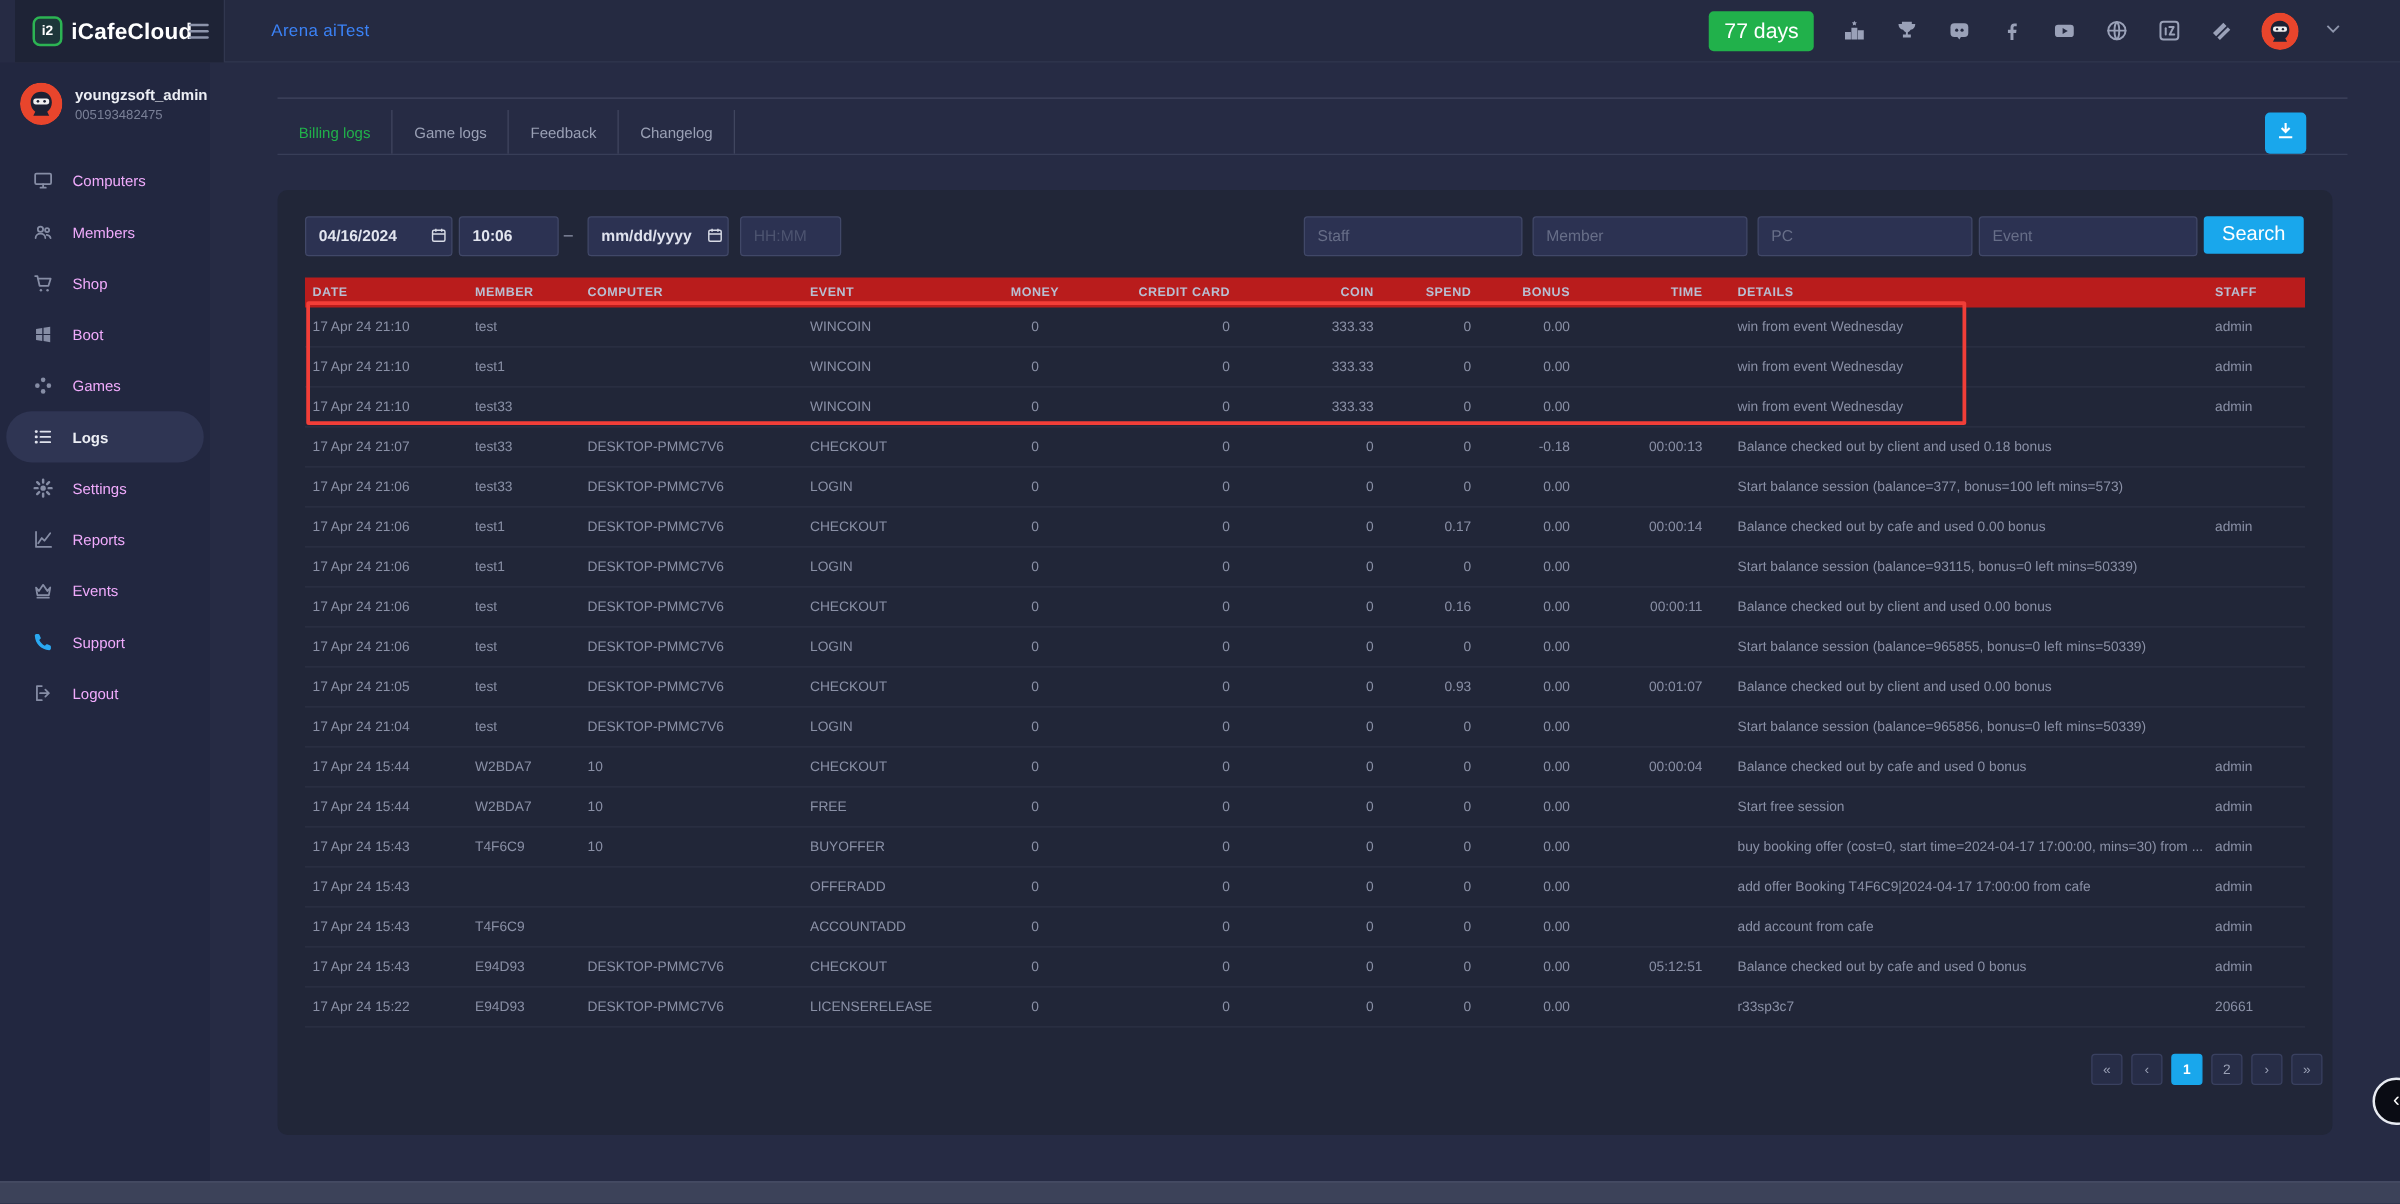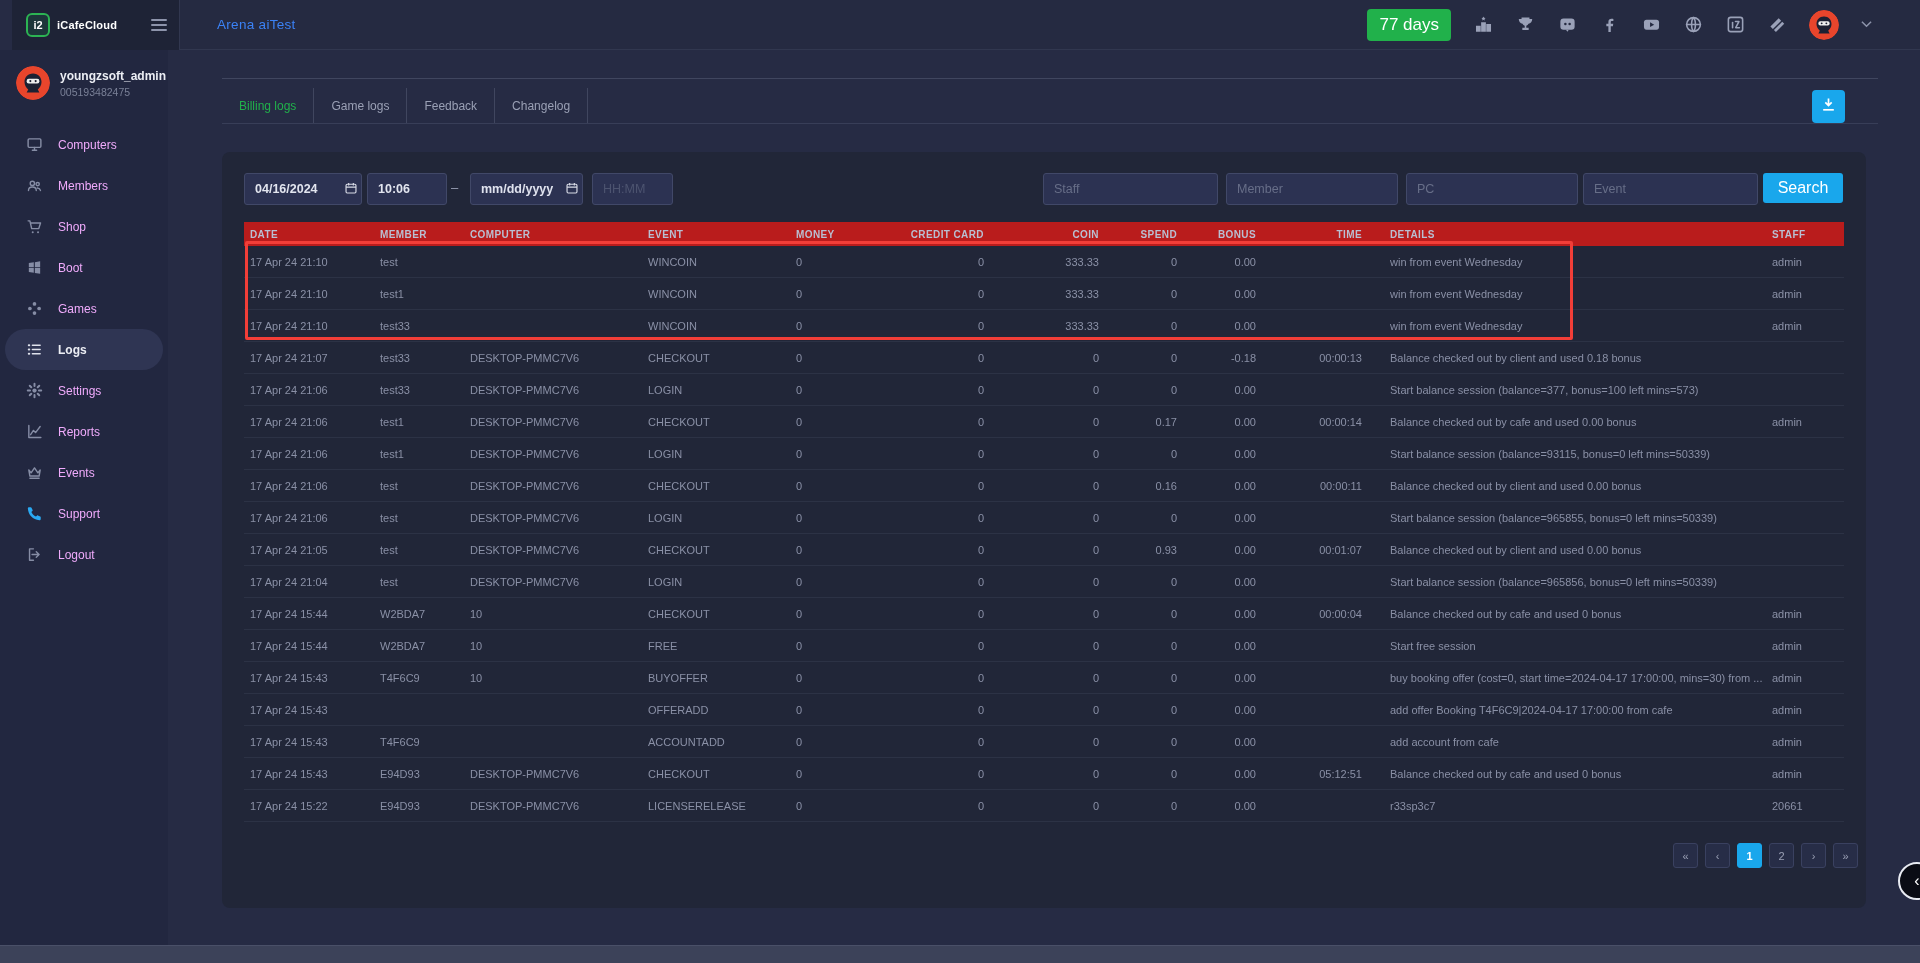--- a/index.html
+++ b/index.html
@@ -4,21 +4,21 @@
 <style>
   :root{ --green:#21b14b; --blue:#19a7ec; --red:#f23e38; --brand:#2cb453; }
   *{box-sizing:border-box; margin:0; padding:0;}
   html,body{width:1920px;height:963px;overflow:hidden;}
   body{font-family:"Liberation Sans",sans-serif; background:#262b44; position:relative; color:#9aa0b5;}
 
   
   .header{position:absolute;top:0;left:12px;width:1920px;height:50px;background:#252a41;border-bottom:1px solid #31374f;display:flex;z-index:5;}
   .brand-area{width:168px;height:50px;background:#1e2336;display:flex;align-items:center;padding-left:14px;position:relative;border-right:1px solid #31374f;}
   .logo-box{width:24px;height:24px;border:2px solid var(--brand);border-radius:6px;display:flex;align-items:center;justify-content:center;color:#fff;font-weight:bold;font-size:11px;background:#17b35a22;}
-  .brand-text{color:#fff;font-size:11px;font-weight:bold;margin-left:7px;letter-spacing:.2px;text-align:center;}
+  .brand-text{color:#fff;font-size:18px;font-weight:bold;margin-left:7px;letter-spacing:.2px;text-align:center;}
   .hamburger{position:absolute;right:12px;display:flex;flex-direction:column;gap:3px;cursor:pointer;}
   .hamburger span{display:block;width:16px;height:2px;background:#8d94ab;border-radius:1px;}
   .header-main{flex:1;display:flex;align-items:center;padding-left:37px;padding-right:60px;}
   .page-title{color:#3b82f6;font-size:13.5px;letter-spacing:.3px;}
   .header-right{margin-left:auto;display:flex;align-items:center;gap:22px;}
   .days-badge{background:var(--green);color:#fff;font-size:17px;padding:6px 12px;border-radius:4px;font-weight:normal;cursor:pointer;}
   .h-icon{width:20px;height:20px;color:#9aa1b8;display:inline-flex;align-items:center;justify-content:center;cursor:pointer;}
   .h-icon svg{width:19px;height:19px;}
   .avatar-sm{width:30px;height:30px;border-radius:50%;overflow:hidden;cursor:pointer;flex:0 0 auto;}
   .caret{color:#8d94ab;font-size:10px;cursor:pointer;}
@@ -62,21 +62,21 @@
   .dash{position:absolute;top:28px;left:229px;color:#9aa0b5;font-size:13px;}
   .search-btn{position:absolute;left:1541px;top:21px;width:80px;height:30px;background:var(--blue);border:none;border-radius:3px;color:#fff;font-size:16px;font-family:"Liberation Sans",sans-serif;cursor:pointer;}
 
   
   .t-header{position:absolute;left:22px;top:70px;width:1600px;height:24px;background:#b91c1c;display:flex;align-items:center;}
   .t-header .tc{font-size:10px;font-weight:bold;color:#b9bfd2;letter-spacing:.4px;}
   .t-rows{position:absolute;left:22px;top:94px;width:1600px;}
   .t-row{display:flex;height:32px;align-items:center;border-bottom:1px solid rgba(125,135,165,.13);}
   .tc{flex:0 0 auto;font-size:11px;color:#8a90a6;white-space:nowrap;overflow:hidden;}
   .cw0{width:136px;padding-left:6px;} .cw1{width:90px;} .cw2{width:178px;} .cw3{width:148px;}
-  .cw4{width:70px;text-align:left;padding-right:6px;} .cw5{width:124px;text-align:right;padding-right:6px;}
+  .cw4{width:70px;text-align:center;padding-right:6px;} .cw5{width:124px;text-align:right;padding-right:6px;}
   .cw6{width:115px;text-align:right;padding-right:6px;} .cw7{width:78px;text-align:right;padding-right:6px;}
   .cw8{width:79px;text-align:right;padding-right:6px;} .cw9{width:106px;text-align:right;padding-right:6px;}
   .cw10{width:402px;padding-left:22px;text-overflow:ellipsis;} .cw11{width:74px;padding-left:2px;}
 
   .highlight-box{position:absolute;left:245px;top:241px;width:1328px;height:99px;border:3px solid var(--red);border-radius:2px;z-index:6;pointer-events:none;}
 
   
   .pagination{position:absolute;left:1451px;top:691px;display:flex;gap:7px;}
   .pg-btn{width:25px;height:25px;background:#272d47;border:1px solid #3a4160;border-radius:3px;color:#9aa0b5;font-size:11px;display:flex;align-items:center;justify-content:center;cursor:pointer;}
   .pg-btn.active{background:var(--blue);border-color:var(--blue);color:#fff;font-weight:bold;}

